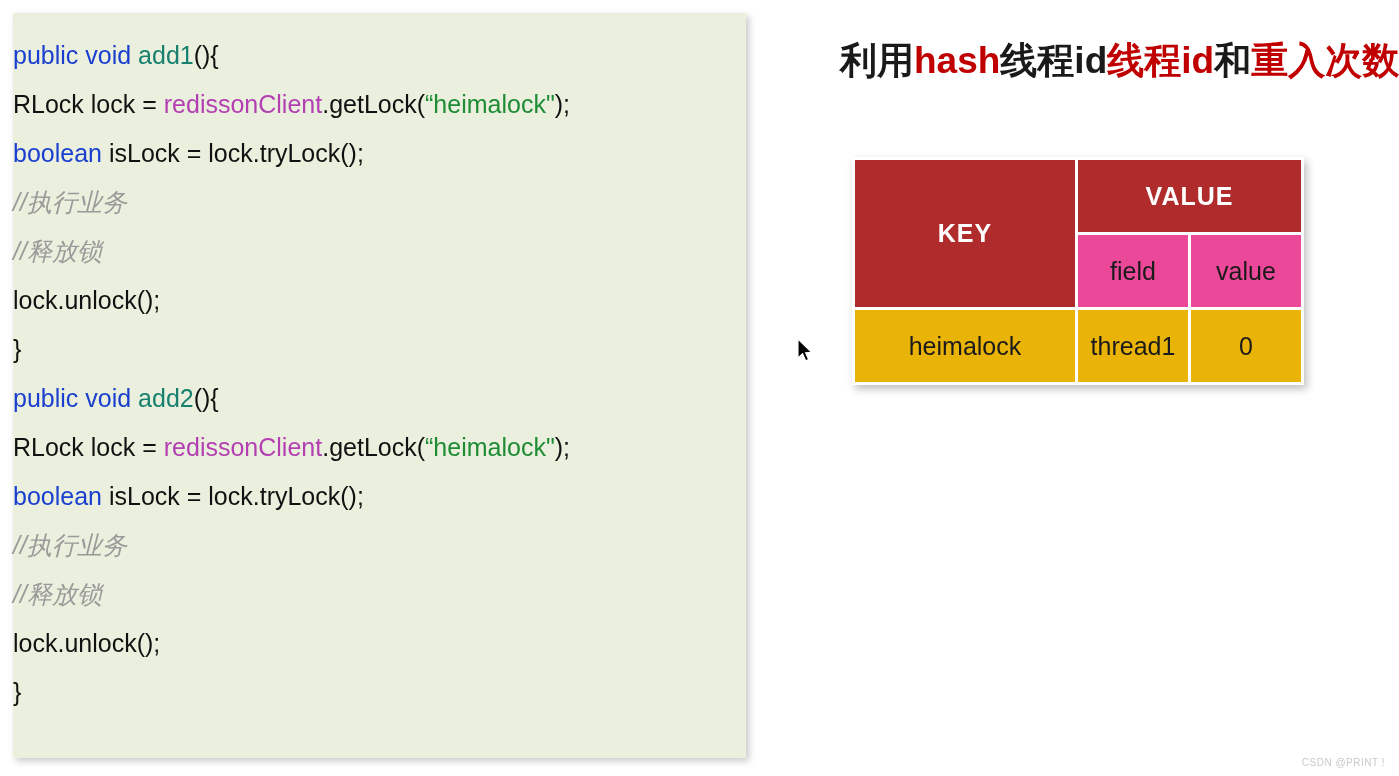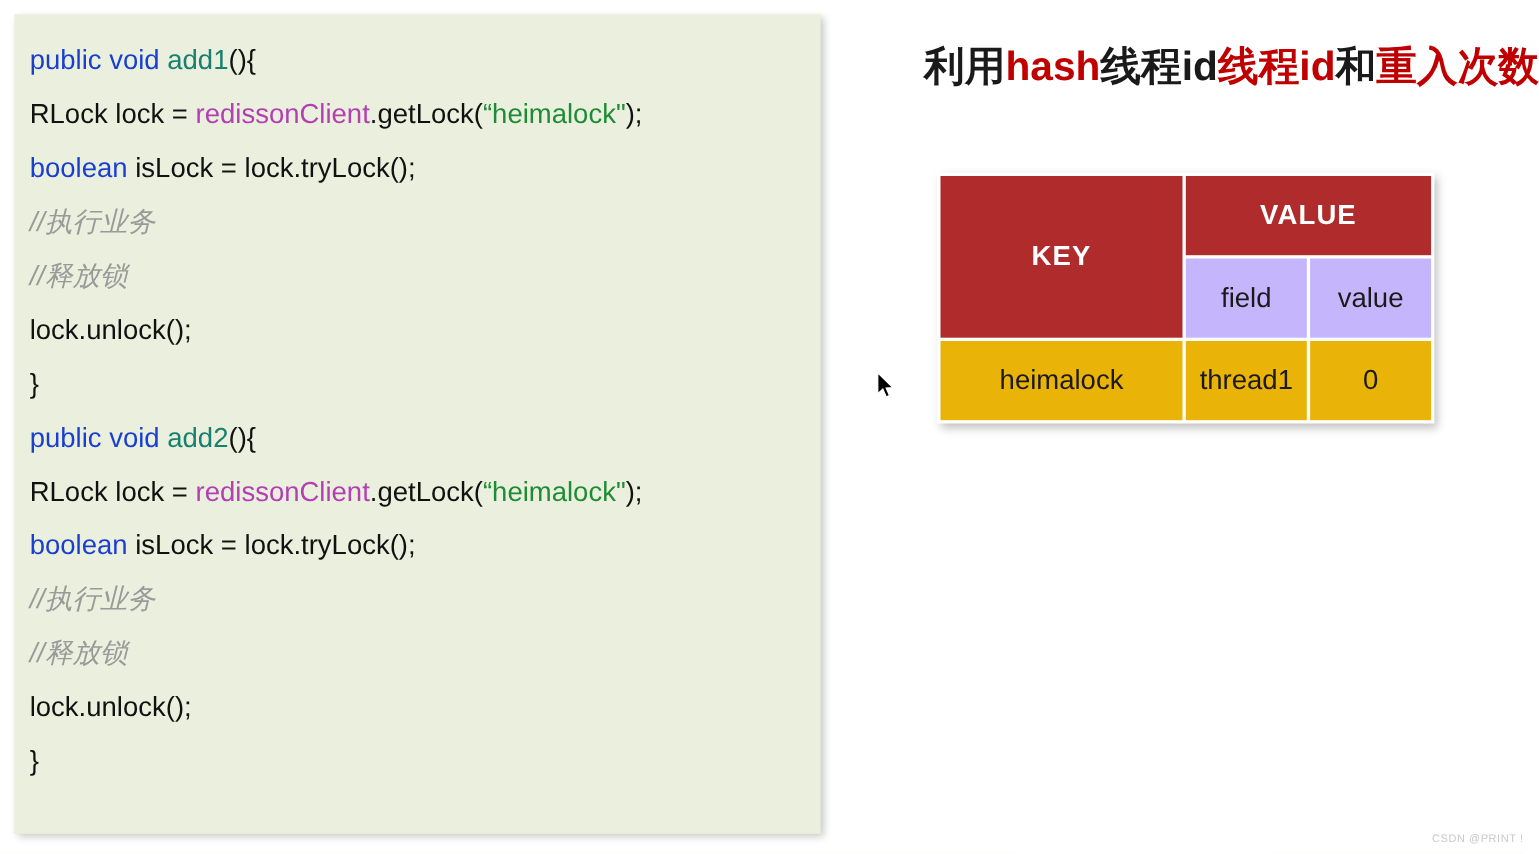--- a/index.html
+++ b/index.html
@@ -26,21 +26,20 @@
     box-shadow: 3px 3px 7px rgba(0,0,0,0.22);
     box-sizing: border-box;
     padding: 18px 0 0 0;
   }
   .code-line {
     font-family: "Liberation Sans", sans-serif;
     font-size: 25px;
     line-height: 49px;
     white-space: pre;
     color: #111111;
-    padding-left: 14px;
   }
   .code-line.indent { }
   .kw      { color: #1a3fcf; }
   .method  { color: #17806f; }
   .obj     { color: #b33fb3; }
   .str     { color: #1e8c35; }
   .cmt     { color: #9a9a9a; font-style: italic; }
   .plain   { color: #111111; }
 
   
@@ -88,21 +87,21 @@
     vertical-align: middle;
   }
   .th-dark {
     background: #b02b2b;
     color: #ffffff;
     font-weight: bold;
     font-size: 25px;
     letter-spacing: 1px;
   }
   .th-light {
-    background: #c4b5fd;
+    background: #ec4899;
     color: #1a1a1a;
     font-size: 25px;
   }
   .td-body {
     background: #eab308;
     color: #1a1a1a;
     font-size: 25px;
   }
   .col-key   { width: 196px; }
   .col-field { width: 143px; }

